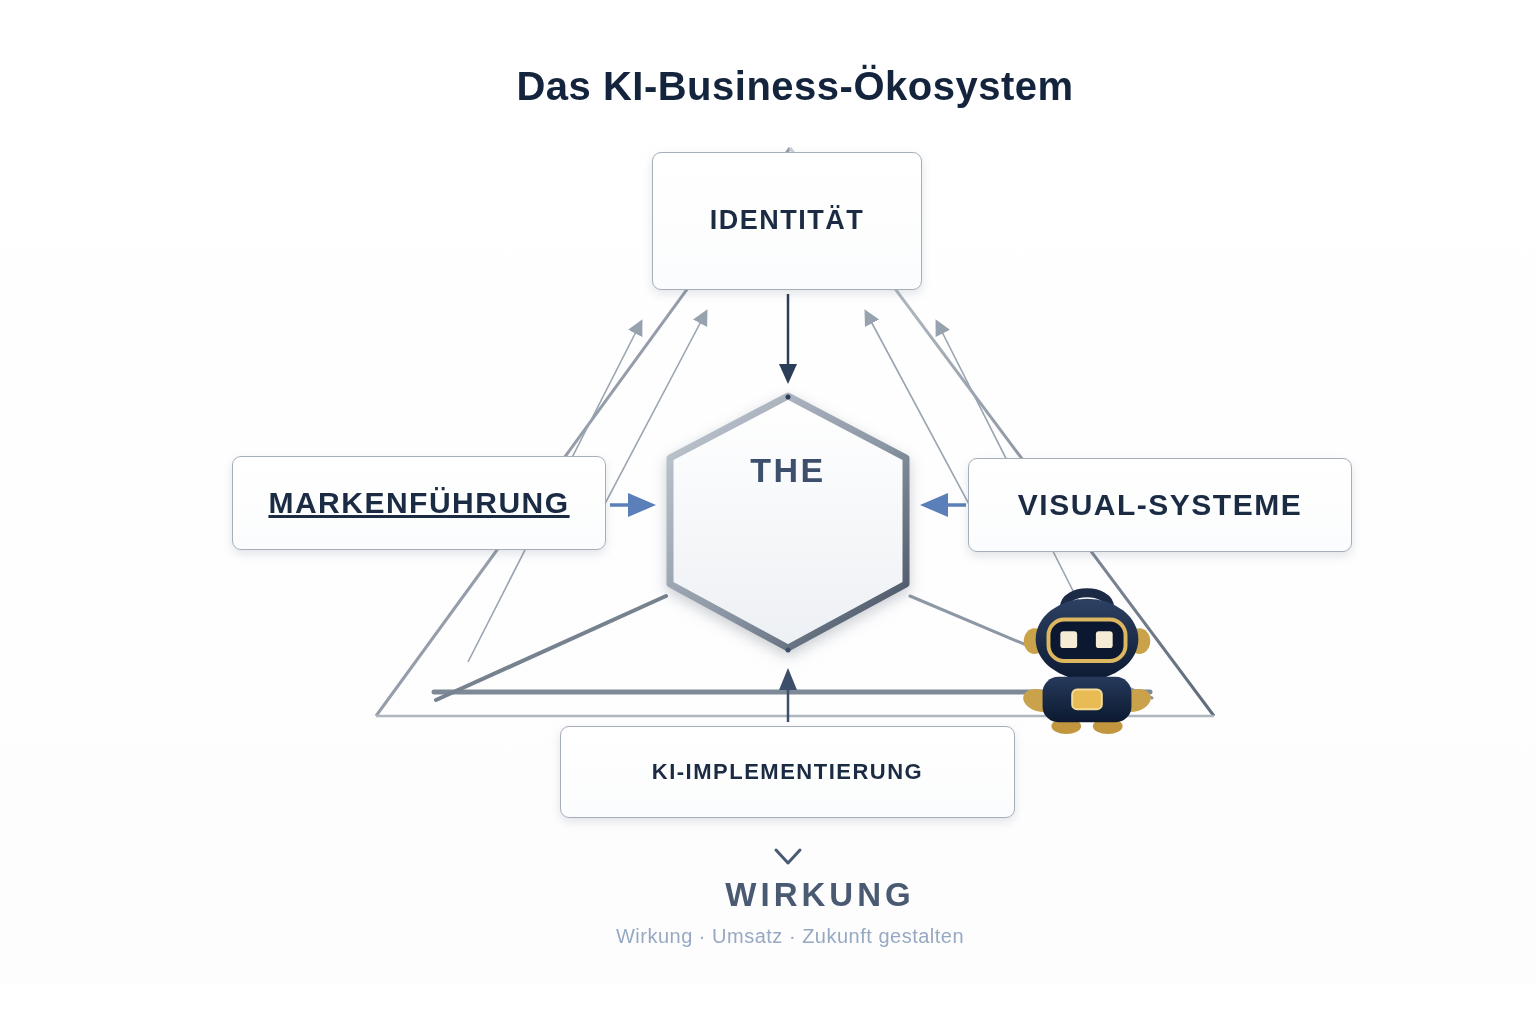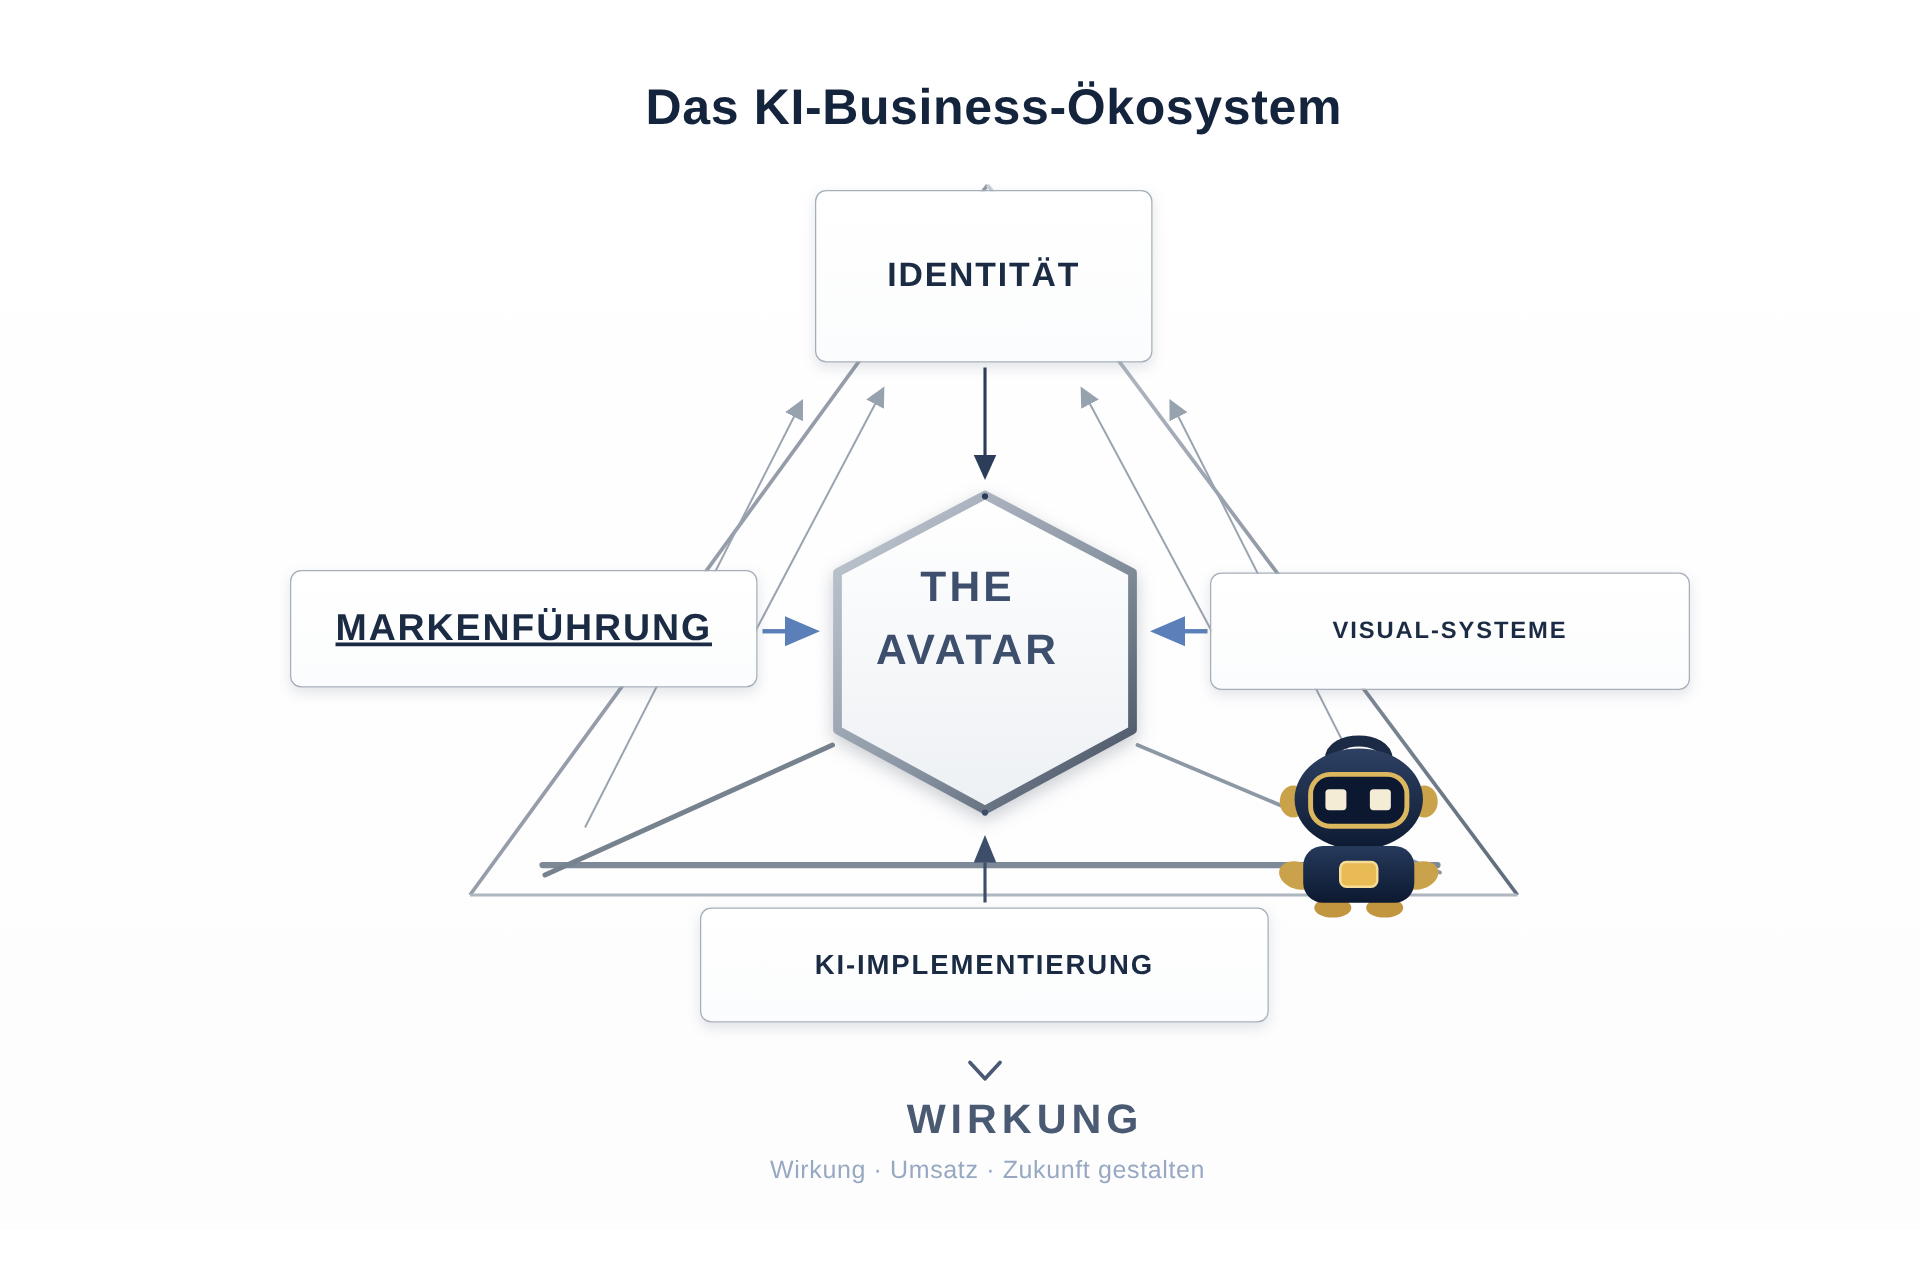--- a/index.html
+++ b/index.html
@@ -34,24 +34,24 @@
     border-radius:9px;
     box-shadow:0 4px 10px rgba(80,92,110,0.16);
     display:flex; flex-direction:column;
     align-items:center; justify-content:center;
     color:#1b2b44; font-weight:700;
     letter-spacing:1.5px;
     text-align:center;
   }
   .node-top    { left:652px; top:152px;  width:270px; height:138px; font-size:27px; line-height:1.55; }
   .node-left   { left:232px; top:456px;  width:374px; height:94px;  font-size:30px;text-decoration:underline; }
-  .node-right  { left:968px; top:458px;  width:384px; height:94px;  font-size:19px; }
+  .node-right  { left:968px; top:458px;  width:384px; height:94px;  font-size:30px; }
   .node-bottom { left:560px; top:726px;  width:455px; height:92px;  font-size:22px; }
   .hex-label {
-    position:absolute; left:654px; top:445px; width:240px;
+    position:absolute; left:668px; top:445px; width:240px;
     text-align:center;
     font-size:34px; font-weight:600;
     line-height:50px; letter-spacing:2.5px;
     color:#3d4f6c;
   }
   .footer-heading {
     position:absolute; top:876px; left:788px;
     transform:translateX(-50%);
     white-space:nowrap;
     font-size:33px; font-weight:600;
@@ -140,21 +140,20 @@
   </div>
   <div class="node node-right">
     <span>VISUAL-SYSTEME</span>
   </div>
   <div class="node node-bottom">
     <span>KI-IMPLEMENTIERUNG</span>
   </div>
 
   <div class="hex-label">
     <div>THE</div>
-    <div>AVATAR</div>
   </div>
 
   <svg class="robot" viewBox="0 0 170 160" xmlns="http://www.w3.org/2000/svg">
     <defs>
       <linearGradient id="robotHead" x1="0" y1="0" x2="0" y2="1">
         <stop offset="0" stop-color="#2e4163"></stop>
         <stop offset="1" stop-color="#0d1a32"></stop>
       </linearGradient>
       <linearGradient id="robotBody" x1="0" y1="0" x2="0" y2="1">
         <stop offset="0" stop-color="#263a5c"></stop>

